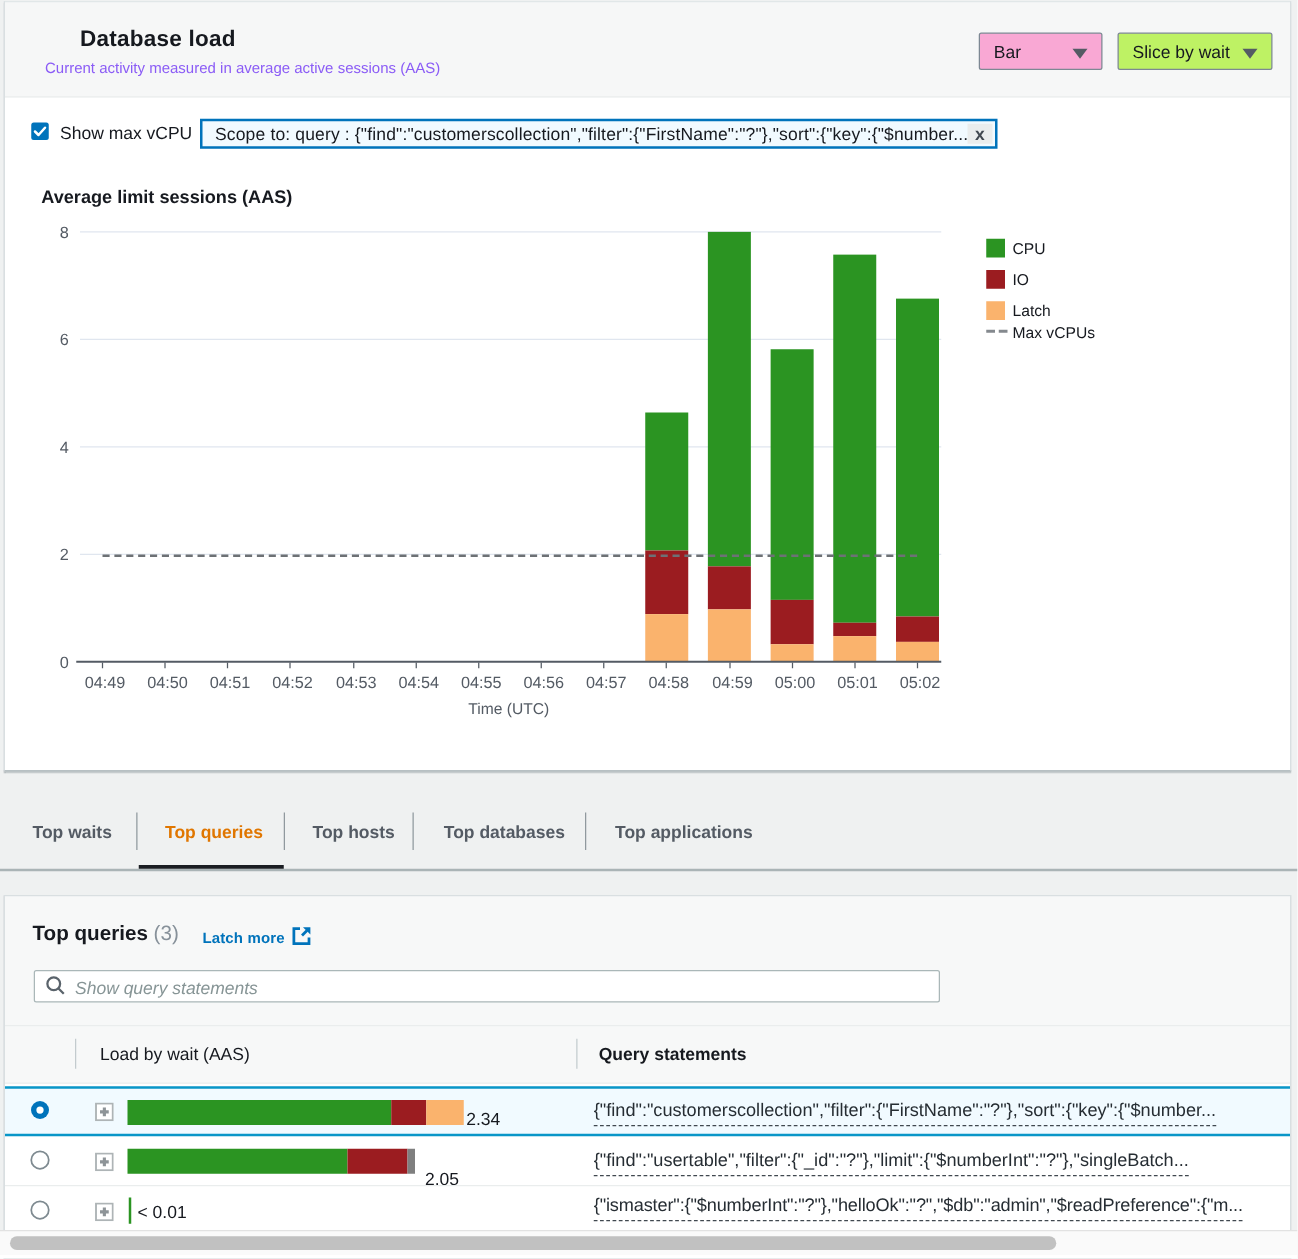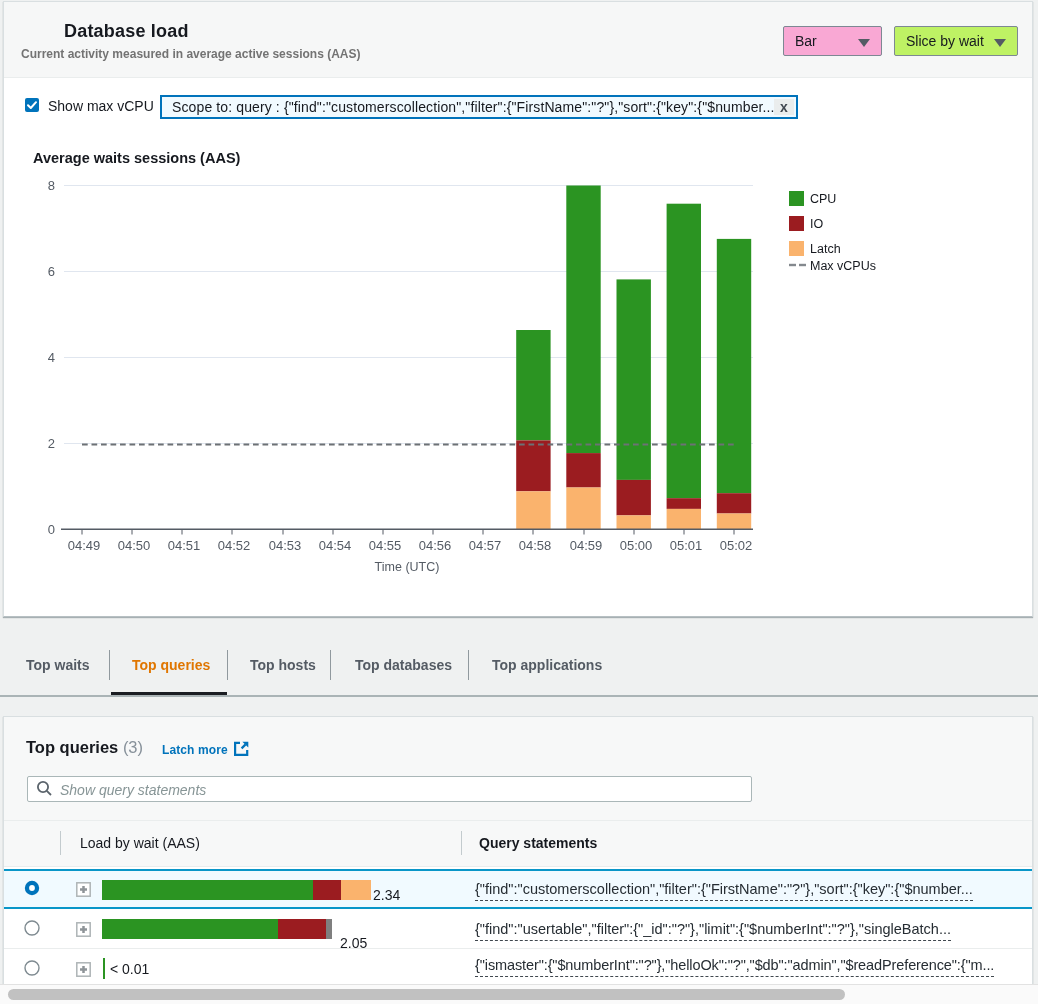--- a/index.html
+++ b/index.html
@@ -7,21 +7,21 @@
 body { background:#eff1f1; font-family:"Liberation Sans", sans-serif; position:relative; overflow:hidden; color:#16191f; }
 .abs { position:absolute; }
 .card { background:#fff; border:1px solid #d9dfe1; border-bottom-color:#b7c0c3; box-shadow:0 1px 1px rgba(0,28,36,.30); }
 </style>
 </head>
 <body>
 
 <div class="abs card" style="left:3px; top:1px; width:1030px; height:616px;"></div>
 <div class="abs" style="left:4px; top:2px; width:1028px; height:76px; background:#f6f7f7; border-bottom:1px solid #eaeded;"></div>
 <div class="abs" style="left:24px; top:21px; font-size:18px; font-weight:bold; letter-spacing:.2px;margin-left:40px;">Database load</div>
-<div class="abs" style="left:21px; top:47px; font-size:12px; color:#737373;font-weight:bold;">Current activity measured in average active sessions (AAS)</div>
+<div class="abs" style="left:36px; top:47px; font-size:12px; color:#8b5cf6;">Current activity measured in average active sessions (AAS)</div>
 
 <div class="abs" style="left:783px; top:26px; width:99px; height:30px; background:#f9a8d4; border:1px solid #7d8893; border-radius:2px;">
   <span class="abs" style="left:11px; top:6px; font-size:14px;">Bar</span>
   <span class="abs" style="left:74px; top:12px; width:0; height:0; border-left:6px solid transparent; border-right:6px solid transparent; border-top:8px solid #545b64;"></span>
 </div>
 <div class="abs" style="left:894px; top:26px; width:124px; height:30px; background:#bef264; border:1px solid #7d8893; border-radius:2px;">
   <span class="abs" style="left:11px; top:6px; font-size:14px;">Slice by wait</span>
   <span class="abs" style="left:99px; top:12px; width:0; height:0; border-left:6px solid transparent; border-right:6px solid transparent; border-top:8px solid #545b64;"></span>
 </div>
 
@@ -29,21 +29,21 @@
   <svg width="14" height="14" viewBox="0 0 14 14">
       <path d="M3 7.2 L5.8 10 L11 4.2" stroke="#fff" stroke-width="2" fill="none" stroke-linecap="round" stroke-linejoin="round"></path>
     </svg>
 </div>
 <div class="abs" style="left:48px; top:98px; font-size:14px;">Show max vCPU</div>
 <div class="abs" style="left:160px; top:95px; width:638px; height:24px; background:#f1faff; border:2px solid #0073bb; display:flex; align-items:center;">
   <span style="font-size:14px; letter-spacing:.12px; margin-left:10px; white-space:nowrap; overflow:hidden;">Scope to: query : {"find":"customerscollection","filter":{"FirstName":"?"},"sort":{"key":{"$number...</span>
   <span style="position:absolute; right:2px; top:2px; bottom:2px; width:20px; background:#eaeded; color:#414850; font-size:14px; font-weight:bold; display:flex; align-items:center; justify-content:center;">x</span>
 </div>
 
-<div class="abs" style="left:33px; top:150px; font-size:14.5px; font-weight:bold;">Average waits sessions (AAS)</div>
+<div class="abs" style="left:33px; top:150px; font-size:14.5px; font-weight:bold;">Average limit sessions (AAS)</div>
 
 <svg class="abs" style="left:0; top:0;" width="1038" height="610" viewBox="0 0 1038 610">
 
   <g stroke="#e0e6ef" stroke-width="1">
     <line x1="64" y1="185.5" x2="753" y2="185.5"></line>
     <line x1="64" y1="271.5" x2="753" y2="271.5"></line>
     <line x1="64" y1="357.5" x2="753" y2="357.5"></line>
     <line x1="64" y1="443.5" x2="753" y2="443.5"></line>
   </g>
 

